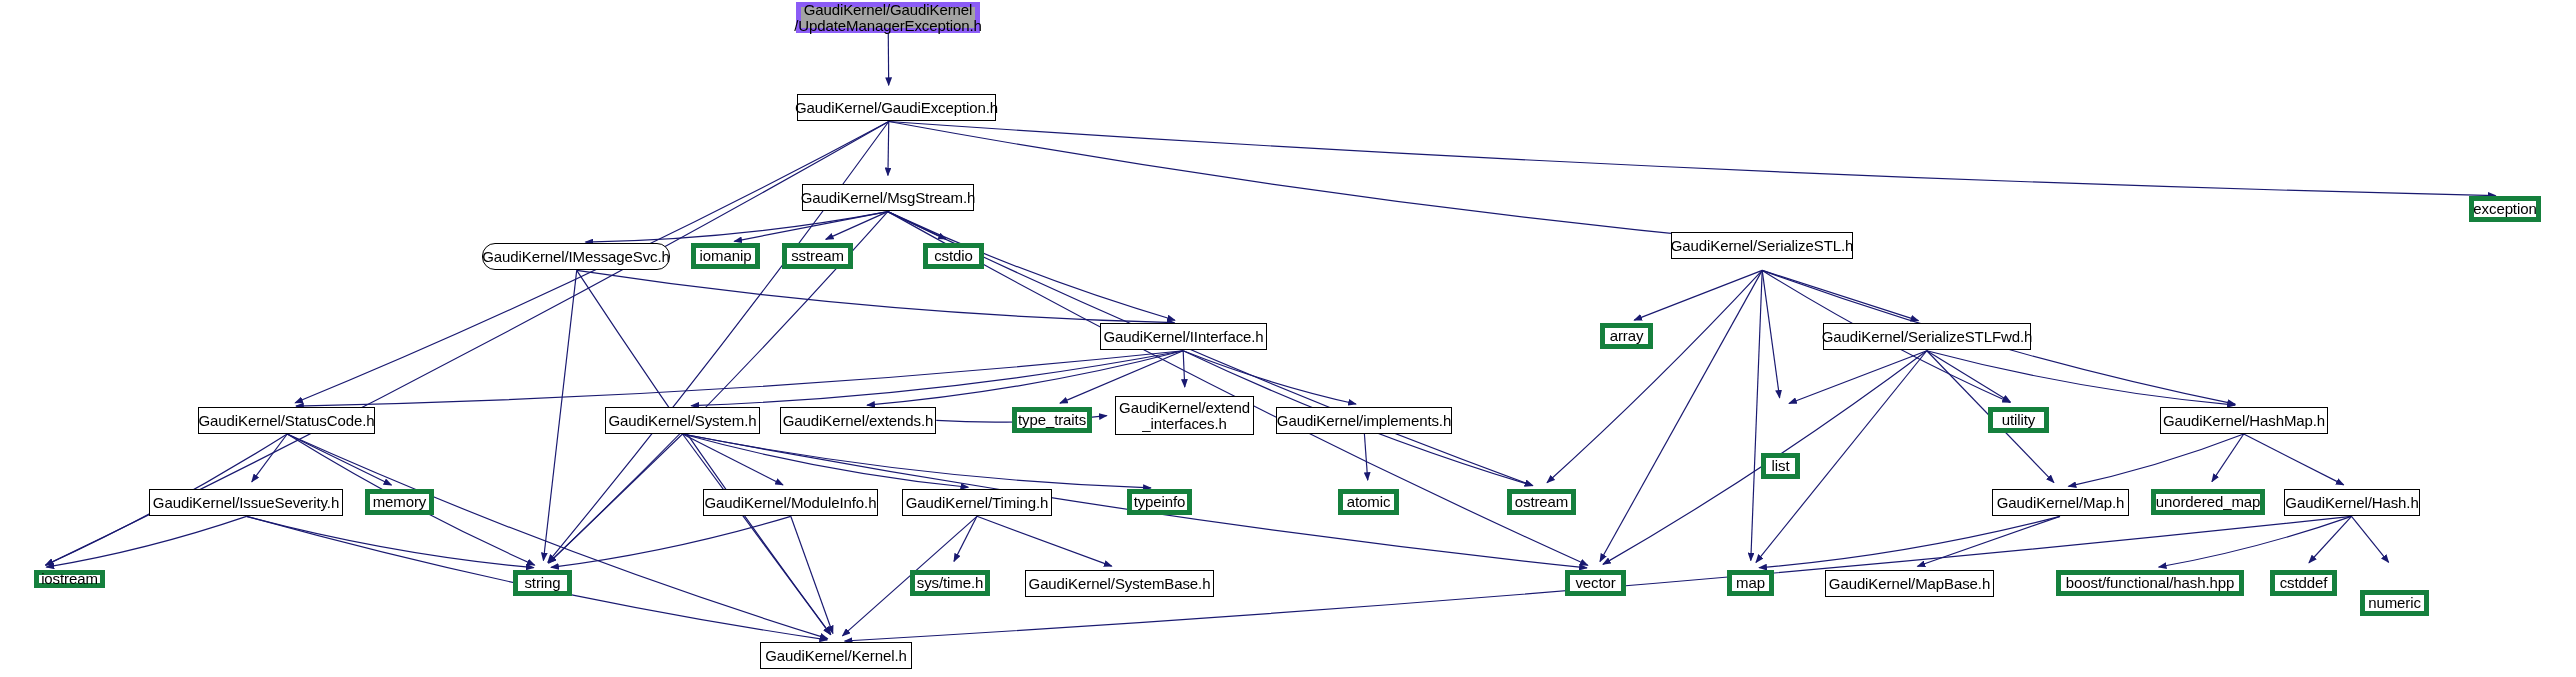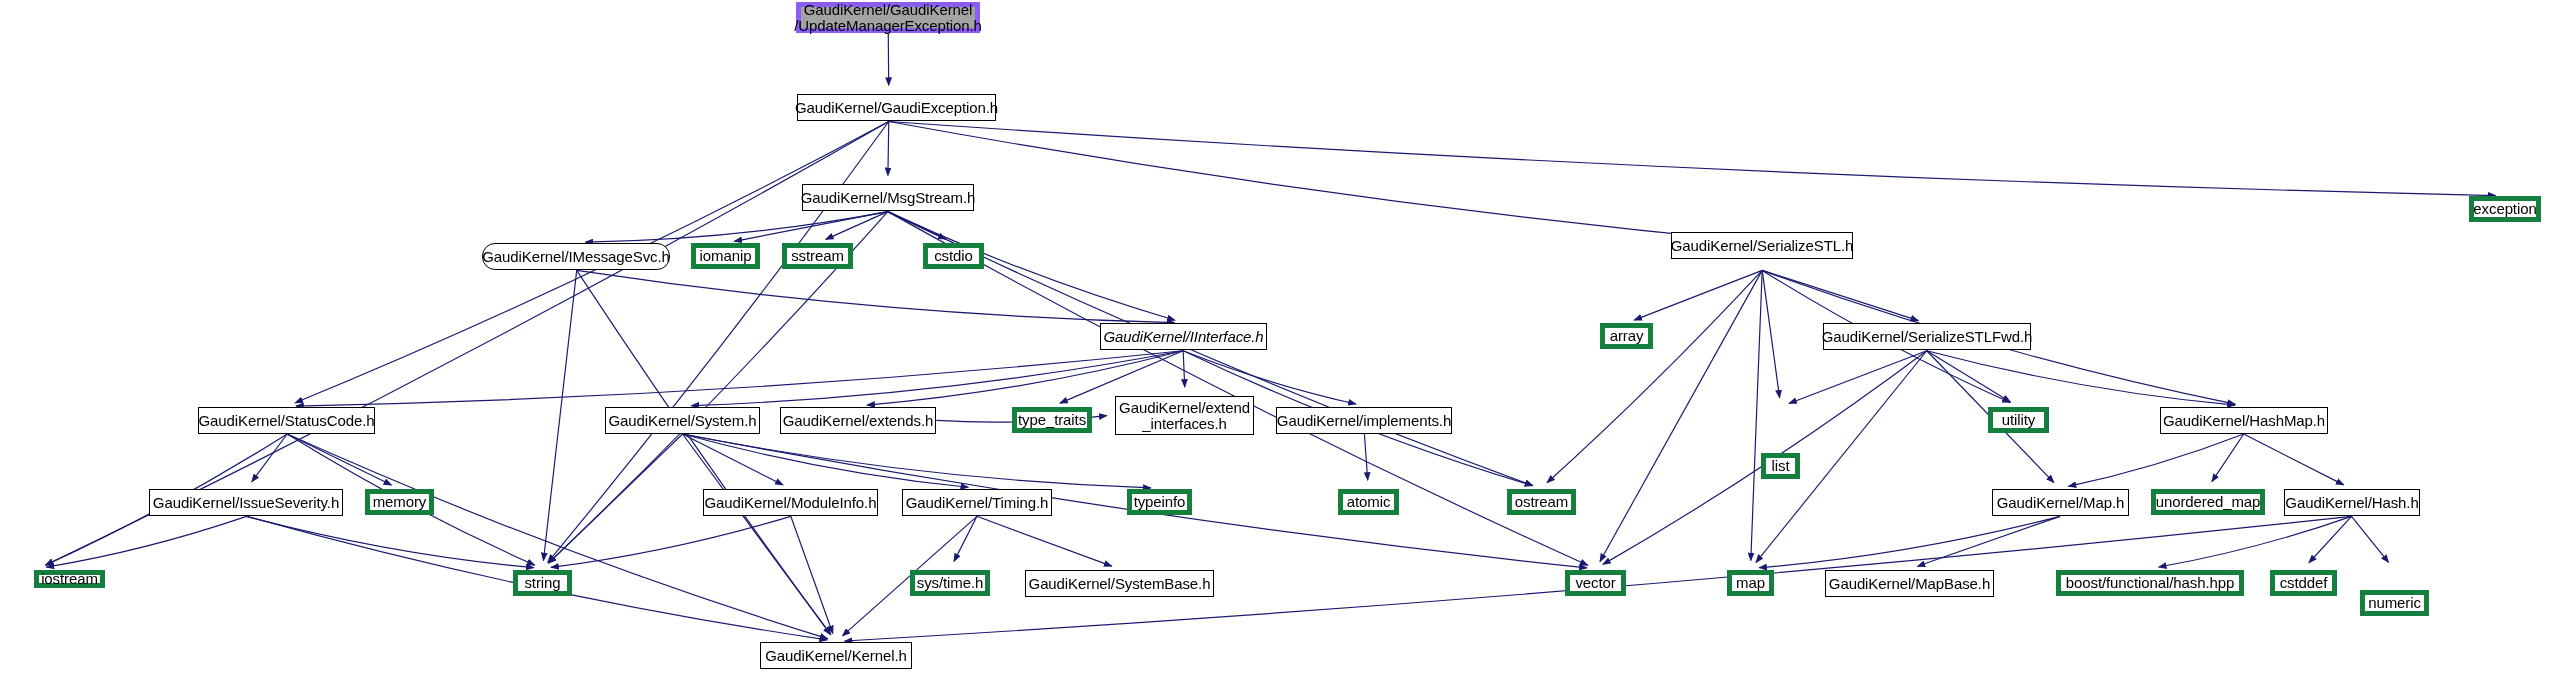--- a/index.html
+++ b/index.html
@@ -129,21 +129,21 @@
       <div class="node root" style="left: 796px; top: 2px; width: 184px; height: 31px;">GaudiKernel/GaudiKernel
 /UpdateManagerException.h</div>
       <div class="node hdr" style="left: 789px; top: 94px; width: 199px; height: 27.4px; margin-left: 8px;">GaudiKernel/GaudiException.h</div>
       <div class="node " style="left: 2469px; top: 196px; width: 72px; height: 25.5px;">exception</div>
       <div class="node hdr" style="left: 802px; top: 184px; width: 172px; height: 27.4px;">GaudiKernel/MsgStream.h</div>
       <div class="node hdr" style="left: 482px; top: 243px; width: 188px; height: 27.4px; border-radius: 13px;">GaudiKernel/IMessageSvc.h</div>
       <div class="node " style="left: 691px; top: 243px; width: 69px; height: 25.5px;">iomanip</div>
       <div class="node " style="left: 782px; top: 243px; width: 71px; height: 25.5px;">sstream</div>
       <div class="node " style="left: 923px; top: 243px; width: 61px; height: 25.5px;">cstdio</div>
       <div class="node hdr" style="left: 1671px; top: 232px; width: 182px; height: 27.4px;">GaudiKernel/SerializeSTL.h</div>
-      <div class="node hdr" style="left: 1100px; top: 323px; width: 167px; height: 27.4px; font-style: italic;">GaudiKernel/IInterface.h</div>
+      <div class="node hdr" style="left: 1100px; top: 323px; width: 167px; height: 27.4px;">GaudiKernel/IInterface.h</div>
       <div class="node " style="left: 1600px; top: 323px; width: 53px; height: 25.5px;">array</div>
       <div class="node hdr" style="left: 1823px; top: 323px; width: 208px; height: 27.4px;">GaudiKernel/SerializeSTLFwd.h</div>
       <div class="node hdr" style="left: 198px; top: 407px; width: 177px; height: 27.4px;">GaudiKernel/StatusCode.h</div>
       <div class="node hdr" style="left: 605px; top: 407px; width: 155px; height: 27.4px;">GaudiKernel/System.h</div>
       <div class="node hdr" style="left: 780px; top: 407px; width: 156px; height: 27.4px;">GaudiKernel/extends.h</div>
       <div class="node " style="left: 1012px; top: 407px; width: 80px; height: 25.5px;">type_traits</div>
       <div class="node hdr" style="left: 1115px; top: 396px; width: 139px; height: 39px;">GaudiKernel/extend
 _interfaces.h</div>
       <div class="node hdr" style="left: 1276px; top: 407px; width: 176px; height: 27.4px;">GaudiKernel/implements.h</div>
       <div class="node " style="left: 1761px; top: 407px; width: 39px; height: 25.5px; margin-top: 46px;">list</div>

